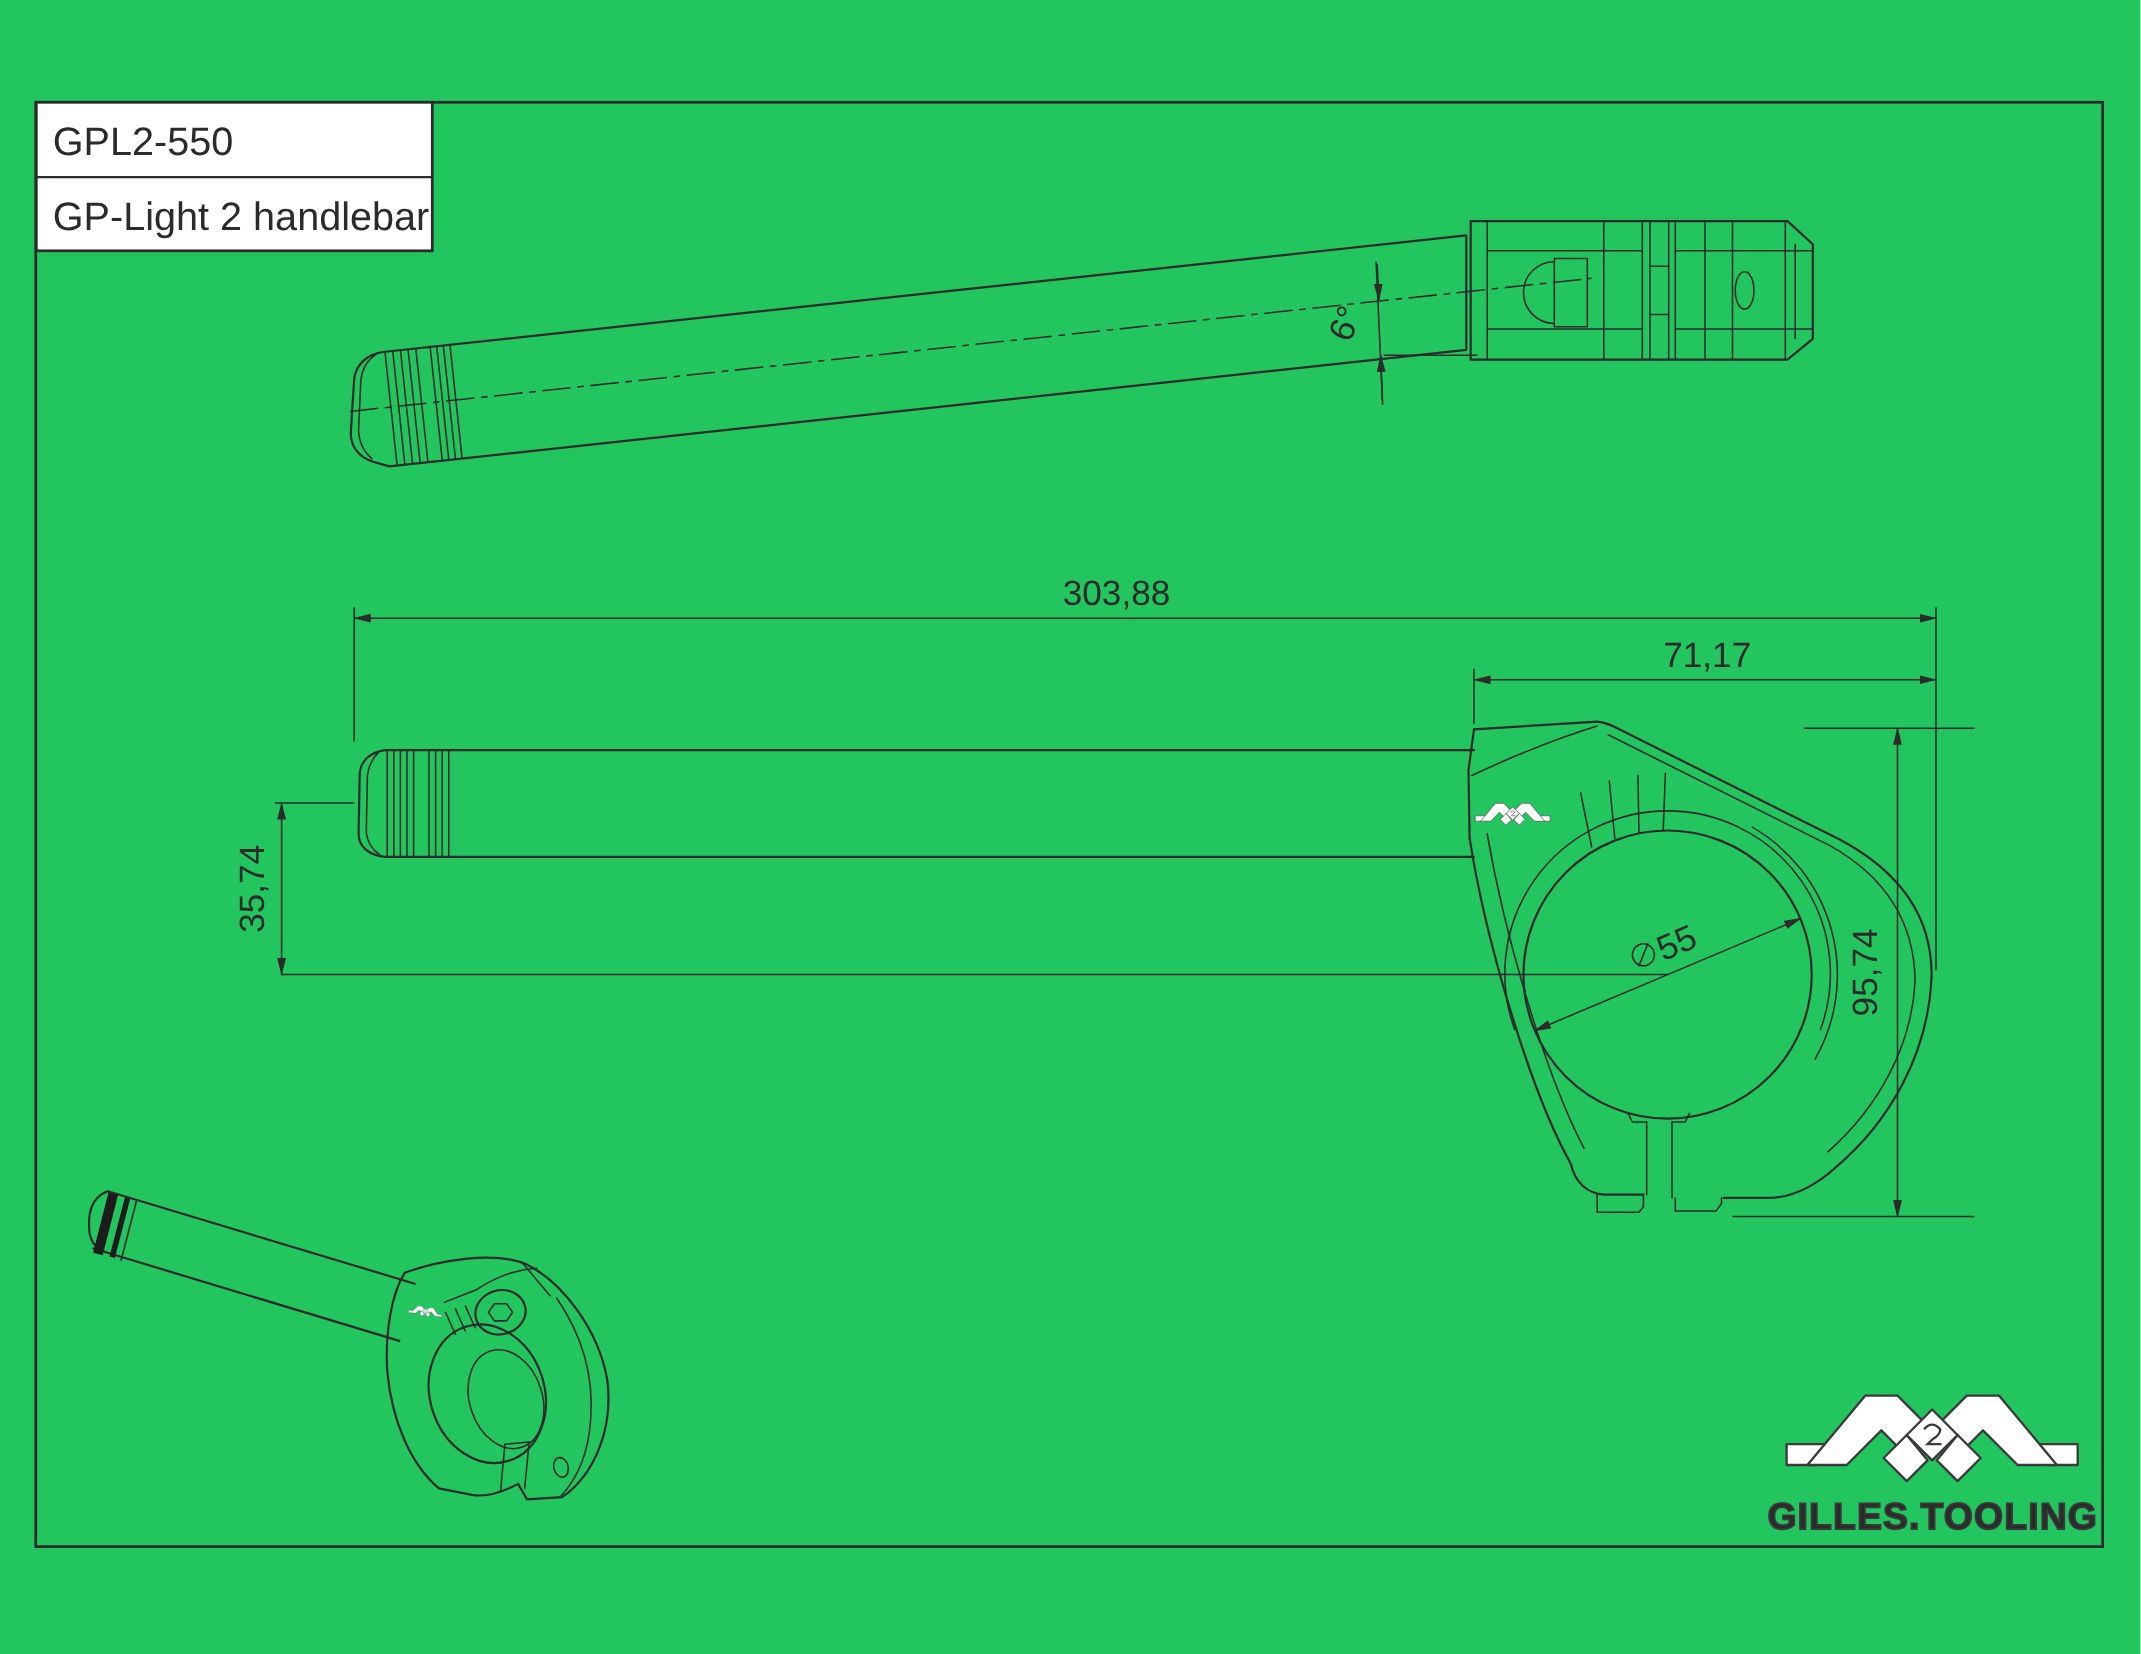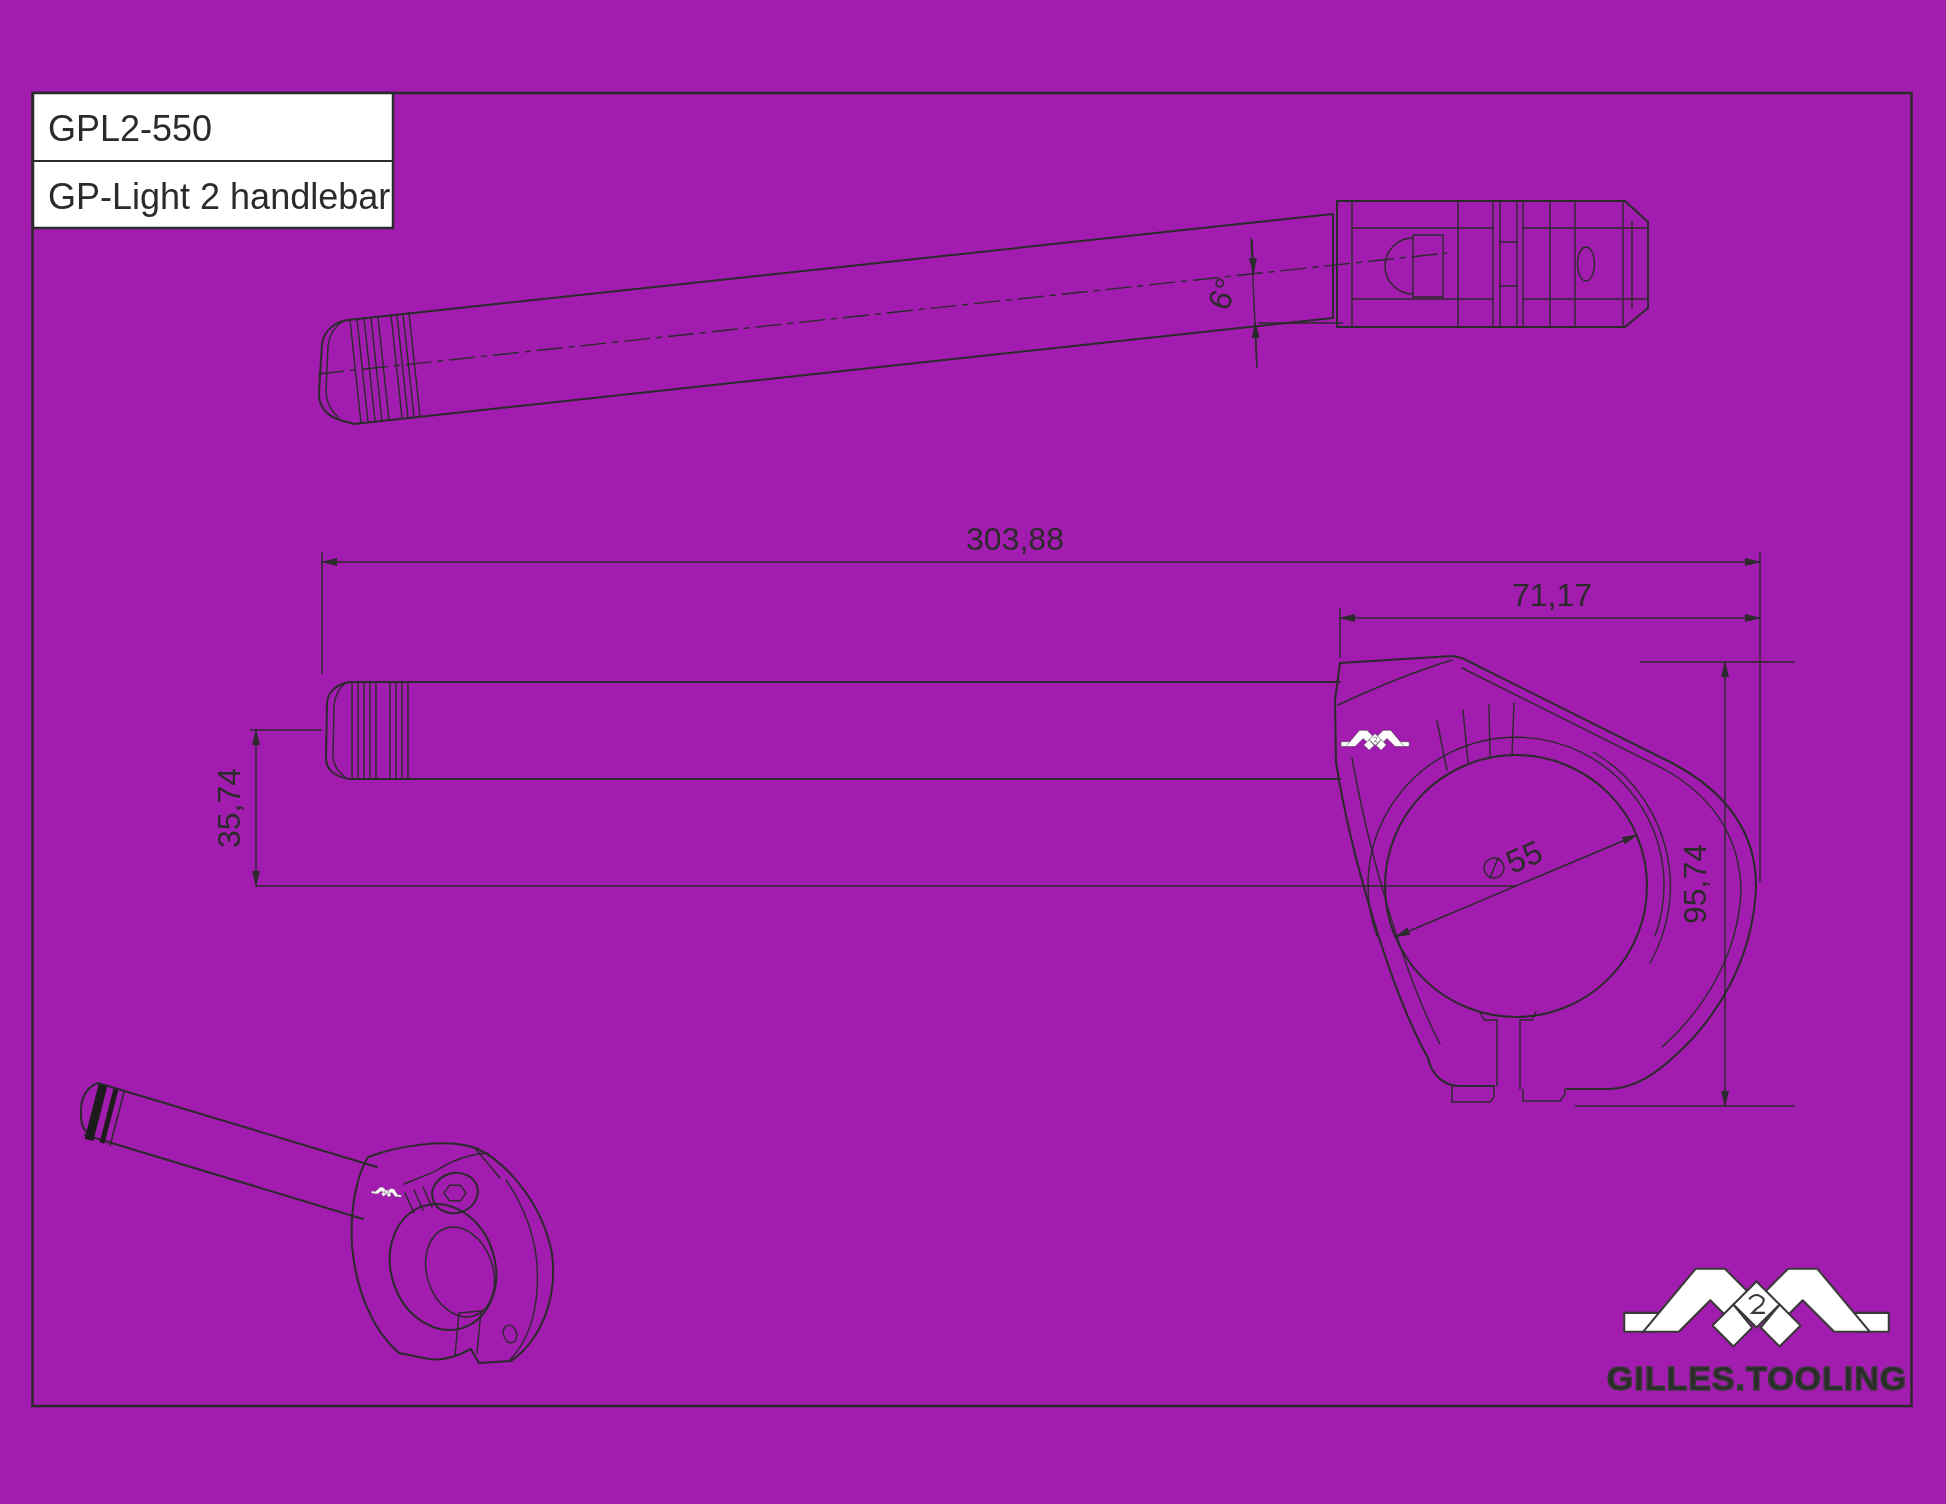--- a/index.html
+++ b/index.html
@@ -1,16 +1,16 @@
 <!DOCTYPE html>
 <html><head>
 <meta charset="utf-8">
 <style>
   html,body{margin:0;padding:0;background:#ffffff;}
-  .sheet{position:relative;width:1946px;height:1504px;background:#a21caf;overflow:hidden;}
+  .sheet{position:relative;width:1946px;height:1504px;background:#22c55e;overflow:hidden;}
   svg{display:block;}
   text{font-family:"Liberation Sans","DejaVu Sans",sans-serif;fill:#2b2b2b;}
   .ln{stroke:#2b2b2b;stroke-width:2;fill:none;stroke-linecap:round;stroke-linejoin:round;}
   .ln-thin{stroke:#2b2b2b;stroke-width:1.4;fill:none;stroke-linecap:round;}
   .dim{stroke:#2b2b2b;stroke-width:1.4;fill:none;}
   .cl{stroke:#2b2b2b;stroke-width:1.4;fill:none;}
   .logo-outline{stroke:#3a3a3a;stroke-width:2;fill:#ffffff;stroke-linejoin:round;}
   .dim-text{font-size:32px;}
 </style>
 </head>

